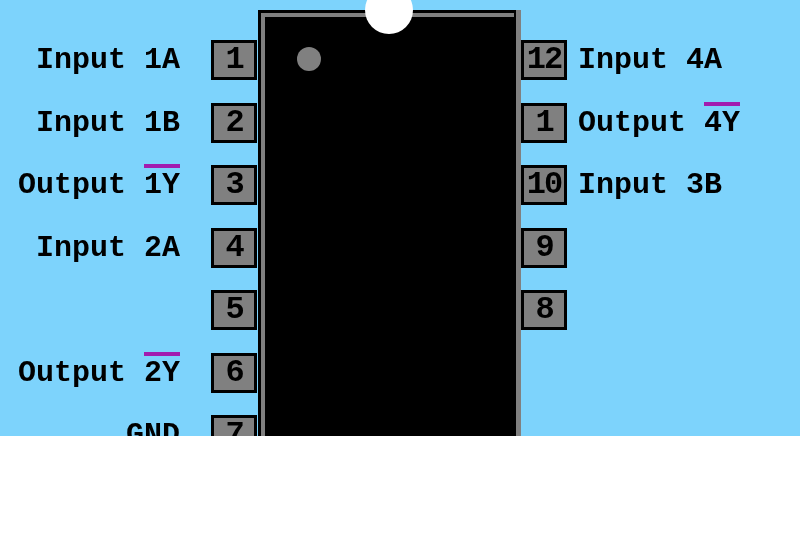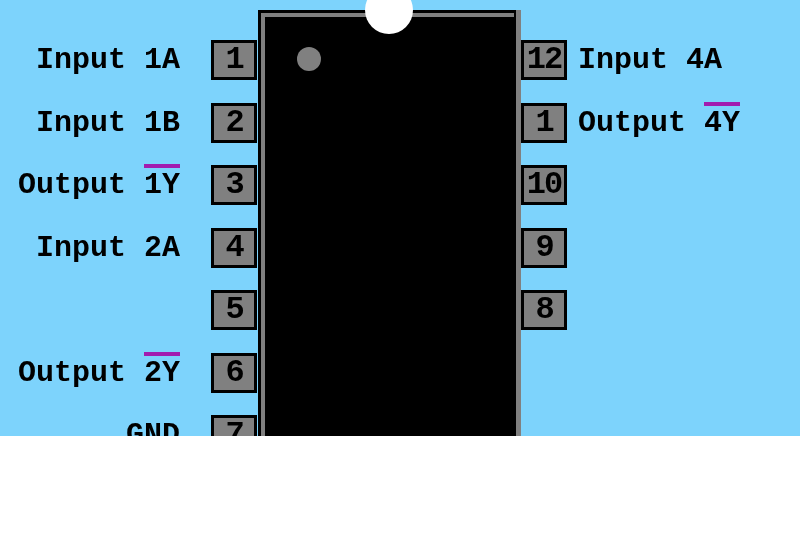--- a/index.html
+++ b/index.html
@@ -164,20 +164,21 @@
     <div class="pin-row">
       <div class="pin-box">
           <span class="pin-num">1</span>
         </div>
       <span class="pin-label"><span>Output </span><span class="ov">4Y</span></span>
     </div>
     <div class="pin-row">
       <div class="pin-box">
           <span class="pin-num">10</span>
         </div>
+      <span class="pin-label"><span>Input 3B</span><span class="ov"></span></span>
     </div>
     <div class="pin-row">
       <div class="pin-box">
           <span class="pin-num">9</span>
         </div>
     </div>
     <div class="pin-row">
       <div class="pin-box">
           <span class="pin-num">8</span>
         </div>

